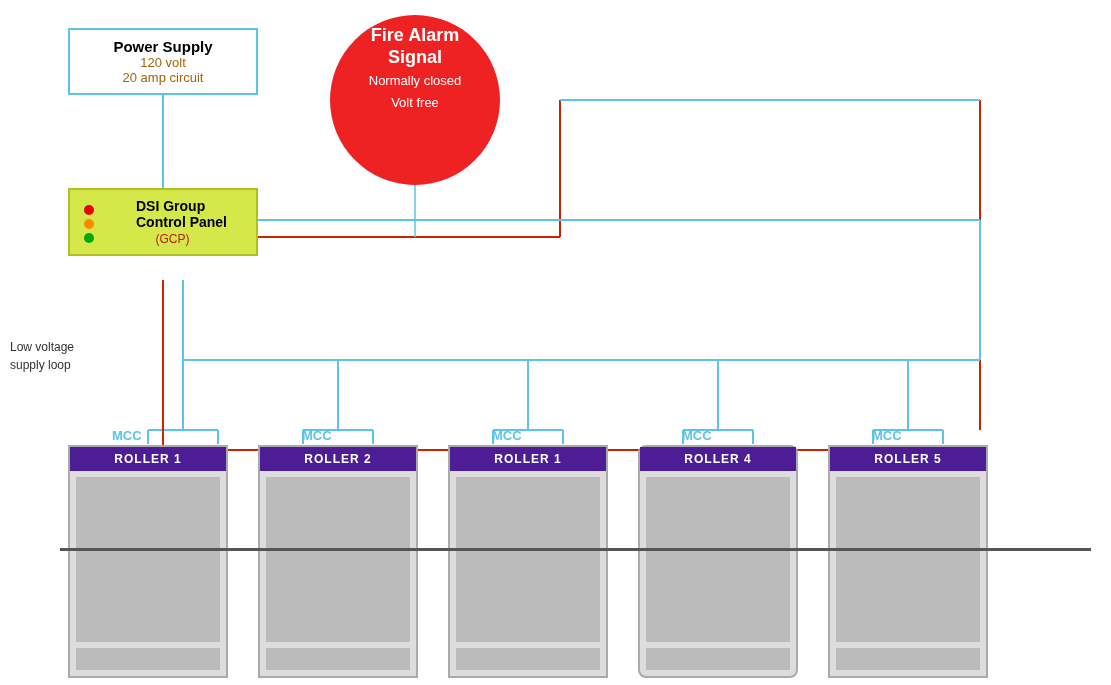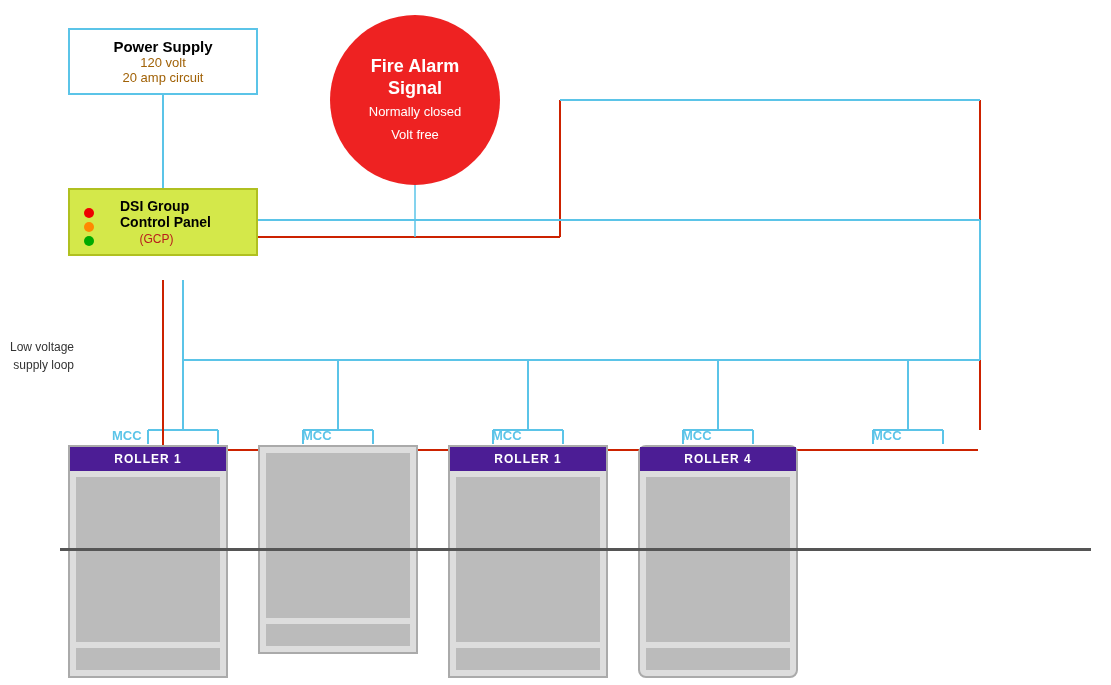--- a/index.html
+++ b/index.html
@@ -43,21 +43,20 @@
       position: absolute;
       top: 15px;
       left: 330px;
       width: 170px;
       height: 170px;
       border-radius: 50%;
       background: #e22;
       display: flex;
       flex-direction: column;
       align-items: center;
-      justify-content: center;
       text-align: center;
       color: #fff;
       padding: 10px;
     }
     .fire-alarm-circle .fa-title {
       font-weight: bold;
       font-size: 18px;
       line-height: 1.2;
     }
     .fire-alarm-circle .fa-sub {
@@ -99,21 +98,20 @@
     .dot.green { background: #0a0; }
 
     
     .low-voltage-label {
       position: absolute;
       top: 338px;
       left: 10px;
       font-size: 12px;
       color: #333;
       line-height: 1.5;
-      text-align: right;
     }
 
     
     .mcc-label {
       position: absolute;
       font-size: 13px;
       color: #5bc4e8;
       font-weight: bold;
       text-align: right;
     }
@@ -230,21 +228,21 @@
     <div class="sub">20 amp circuit</div>
   </div>
 
   <div class="fire-alarm-circle">
     <div class="fa-title">Fire Alarm<br>Signal</div>
     <div class="fa-sub">Normally closed</div>
     <div class="fa-sub">Volt free</div>
   </div>
 
   <div class="dsi-box">
-    <div style="display:flex; align-items:flex-end; gap:8px;">
+    <div style="display:flex; align-items:center; gap:24px;">
       <div style="display:flex; flex-direction:column; gap:4px; padding-top:3px;">
         <span class="dot red"></span>
         <span class="dot orange"></span>
         <span class="dot green"></span>
       </div>
       <div>
         <div class="dsi-title">DSI Group</div>
         <div class="dsi-title">Control Panel</div>
         <div class="dsi-small">(GCP)</div>
       </div>
@@ -270,29 +268,35 @@
   <div class="mcc-label" style="left: 872px; top: 428px;">
     <span>MCC</span>
   </div>
 
   <div class="roller-box" style="left: 68px;">
     <div class="roller-header">ROLLER 1</div>
     <div class="roller-body"></div>
     <div class="roller-footer"></div>
   </div>
   <div class="roller-box" style="left: 258px;">
+    <div class="roller-header">ROLLER 2</div>
     <div class="roller-body"></div>
     <div class="roller-footer"></div>
   </div>
   <div class="roller-box" style="left: 448px;">
     <div class="roller-header">ROLLER 1</div>
     <div class="roller-body"></div>
     <div class="roller-footer"></div>
   </div>
   <div class="roller-box" style="left: 638px; border-radius: 8px;">
     <div class="roller-header">ROLLER 4</div>
     <div class="roller-body"></div>
     <div class="roller-footer"></div>
   </div>
+  <div class="roller-box" style="left: 828px;">
+    <div class="roller-header">ROLLER 5</div>
+    <div class="roller-body"></div>
+    <div class="roller-footer"></div>
+  </div>
 
   <div class="ground-line"></div>
 
 </div>
 
 </body></html>

